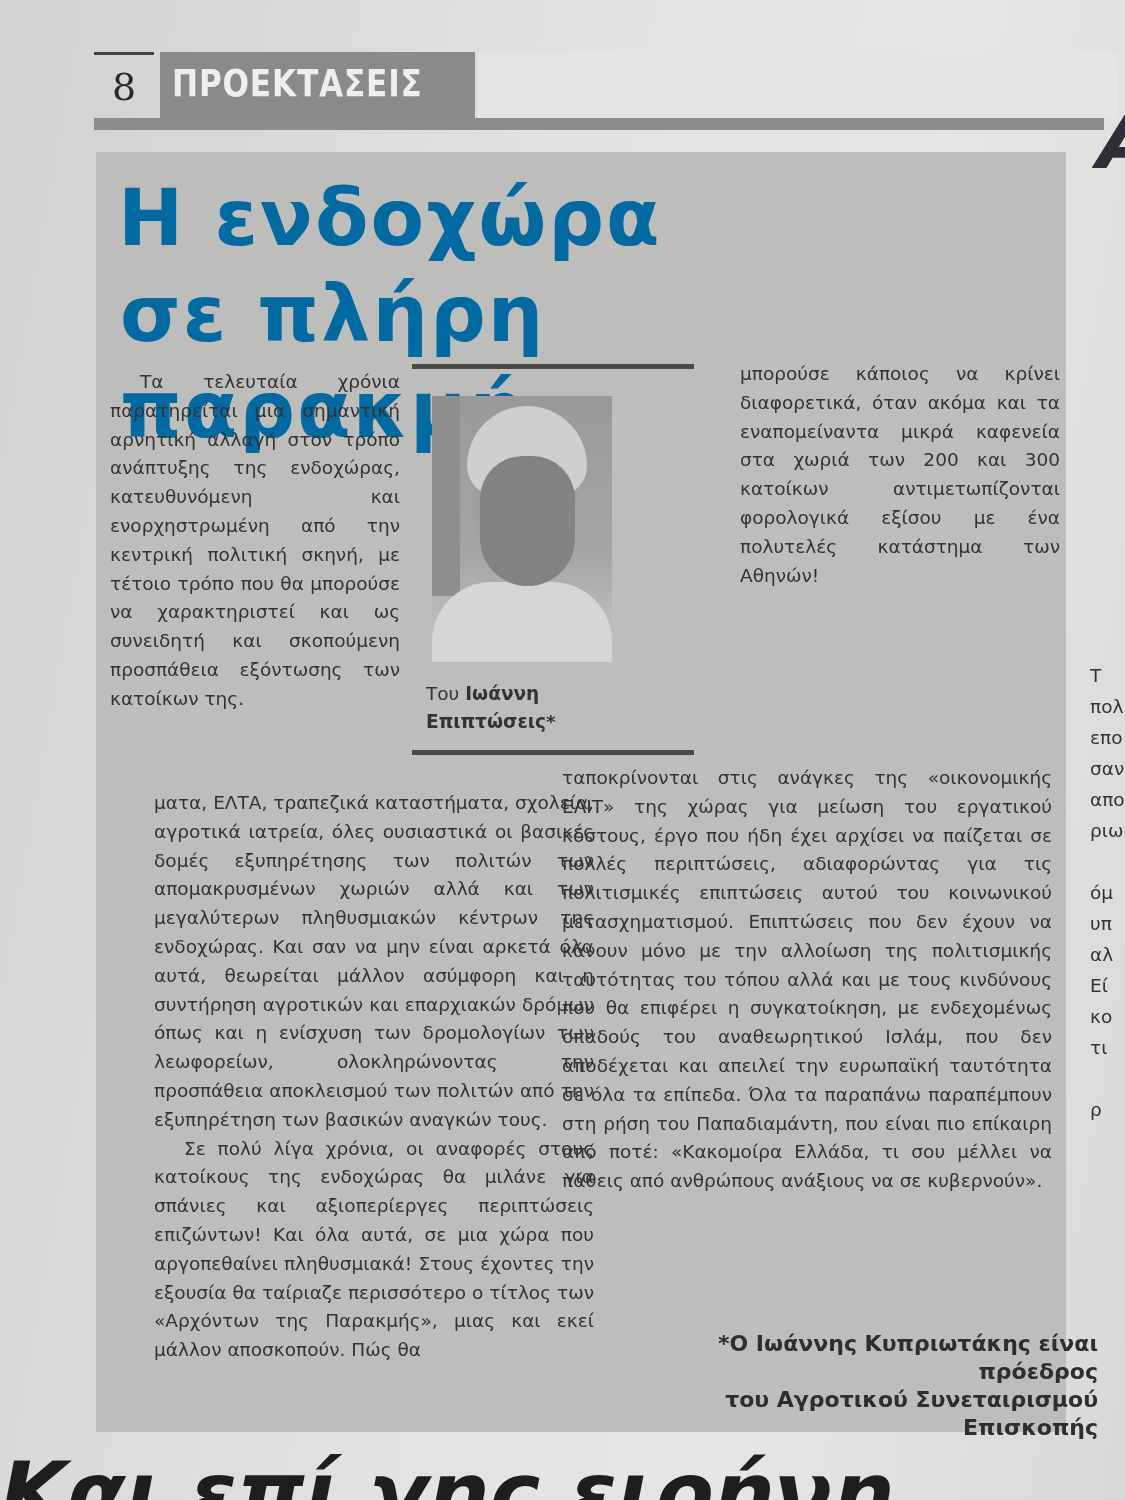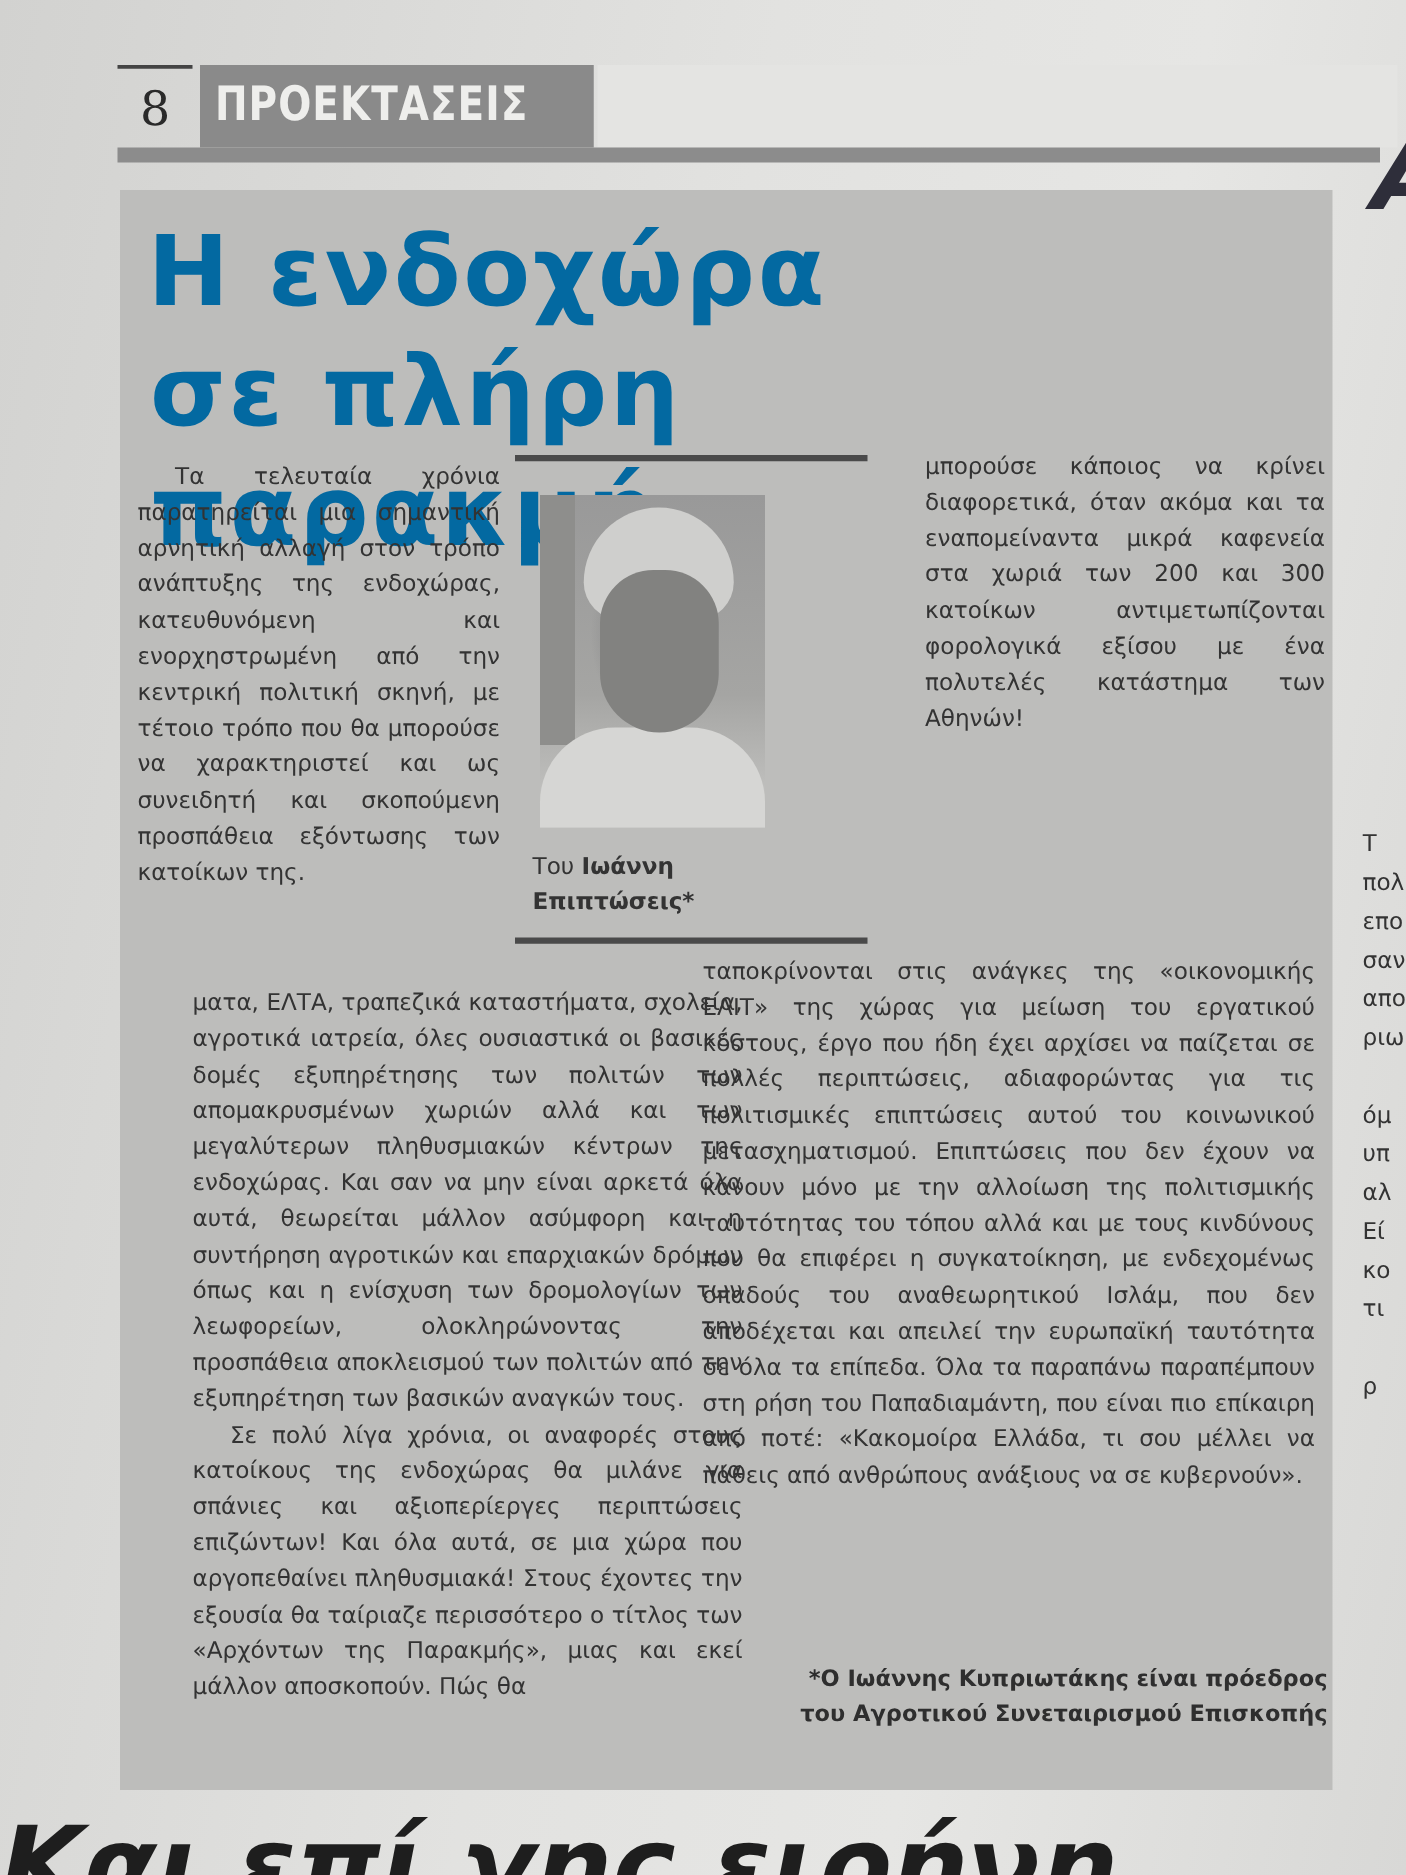--- a/index.html
+++ b/index.html
@@ -79,22 +79,22 @@
   }
   .photo .doorframe { position:absolute; left:0; top:0; width:28px; height:200px; background:#8e8e8c; }
 
   .byline {
     position:absolute; left:426px; top:680px; width:260px;
     font-size:18.5px; line-height:28px; color:#333;
   }
   .byline b { font-weight:bold;margin-top:28px; }
 
   .footnote {
-    position:absolute; left:592px; top:1330px; width:470px; text-align:right;
-    font-weight:bold; font-size:18px; line-height:28px; color:#2e2e2e;
+    position:absolute; left:628px; top:1330px; width:470px; text-align:right;
+    font-weight:bold; font-size:22px; line-height:28px; color:#2e2e2e;
   }
 
   
   .right-fragment {
     position:absolute; left:1090px; top:660px; width:40px; font-size:18.5px; line-height:31px;
     color:#333; white-space:nowrap; overflow:hidden;
   }
   .right-big { position:absolute; left:1098px; top:96px; font-size:78px; font-weight:bold; color:#2e2e3a; transform:skewX(-14deg); }
   .bottom-headline {
     position:absolute; left:0; top:1450px; font-size:86px; font-weight:bold; color:#1e1e1e;

